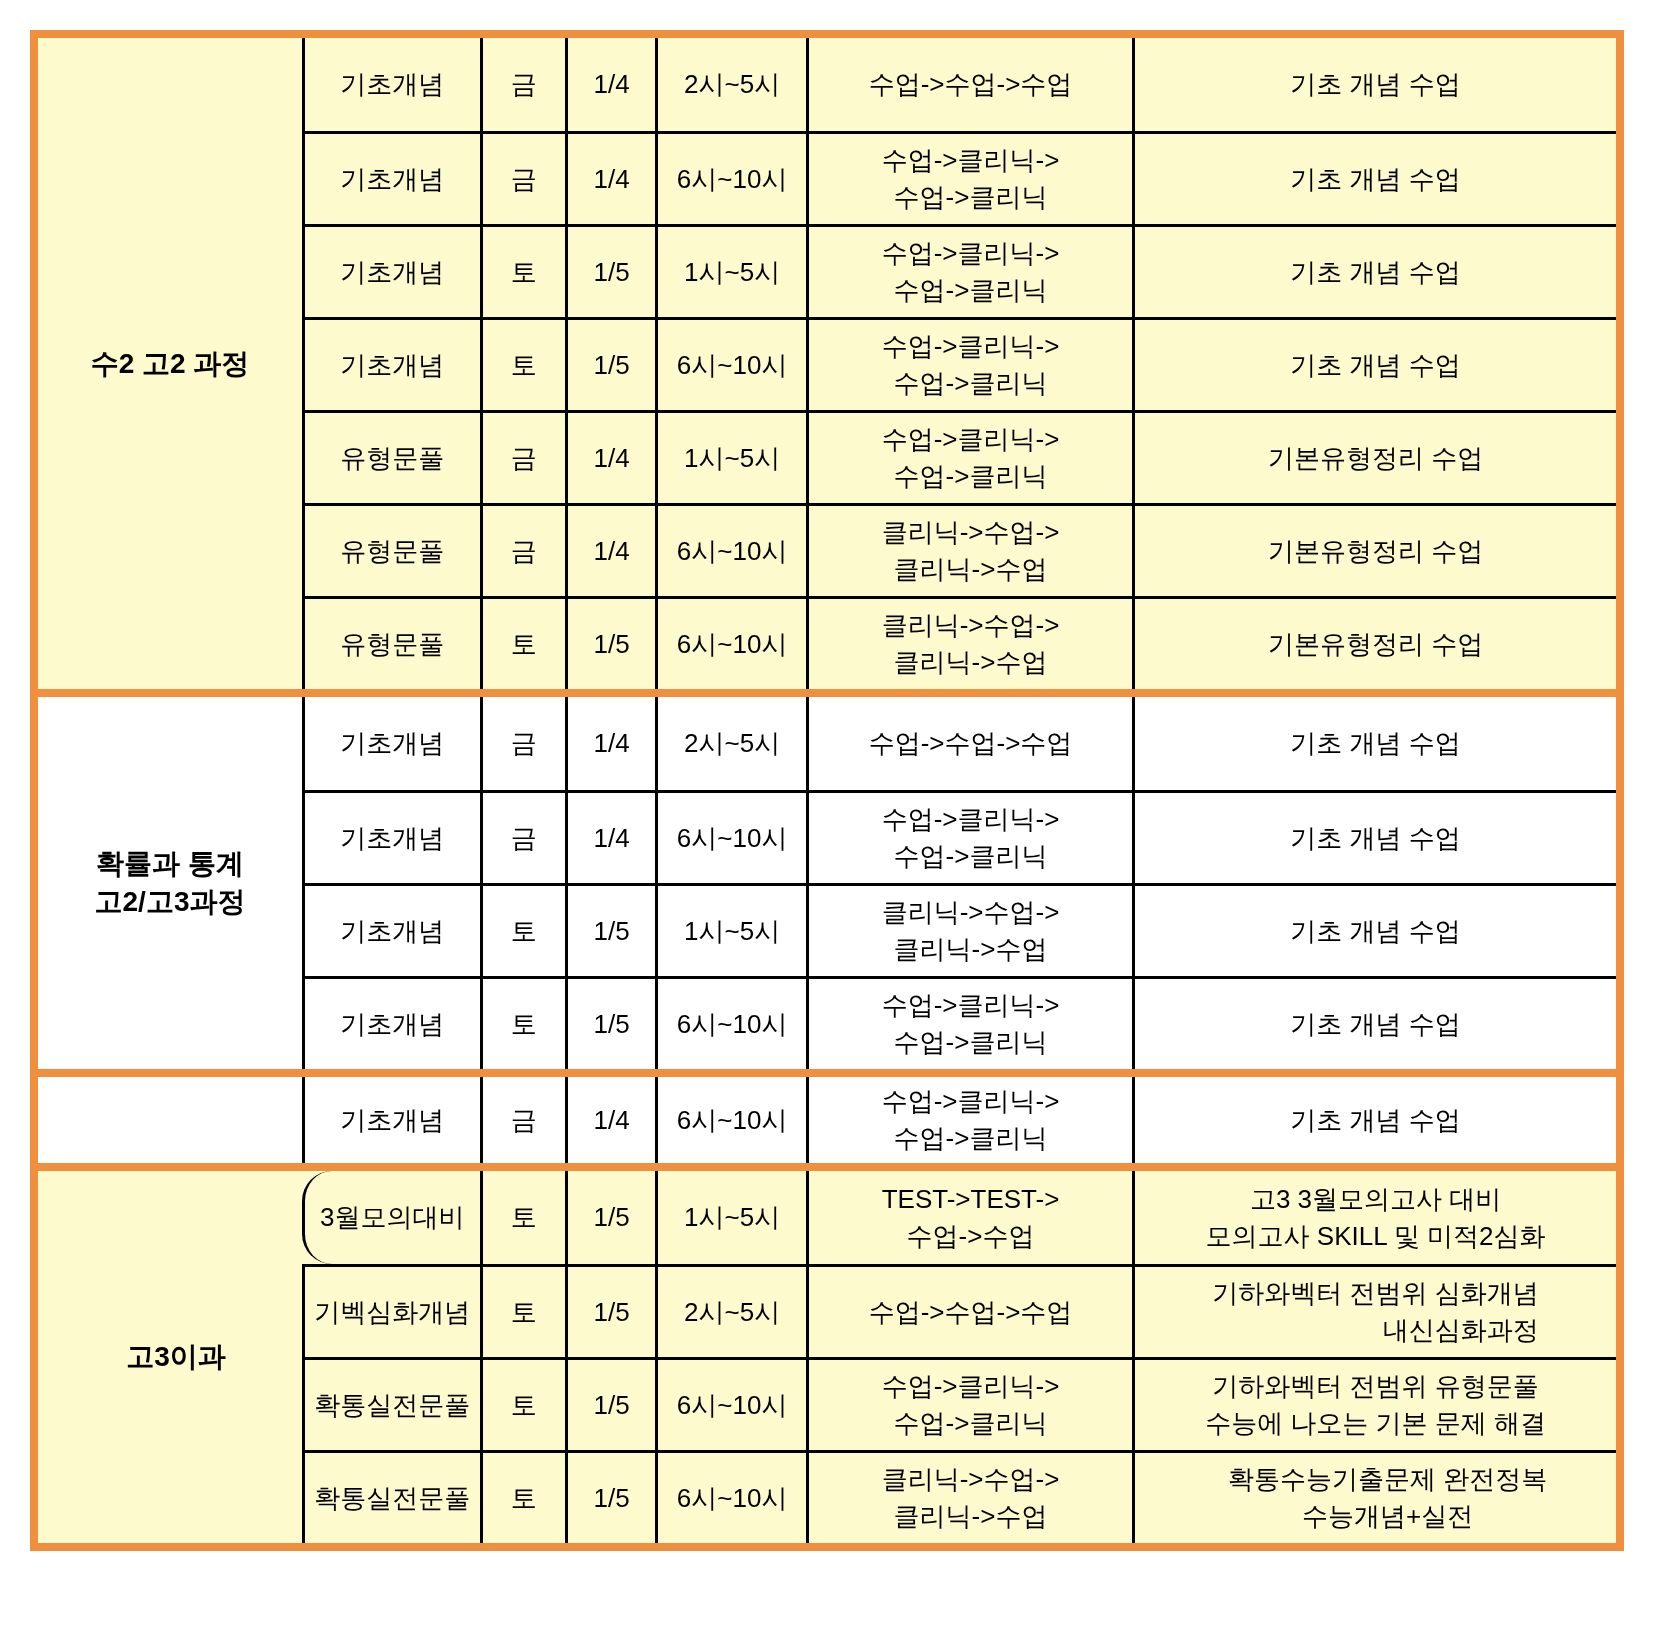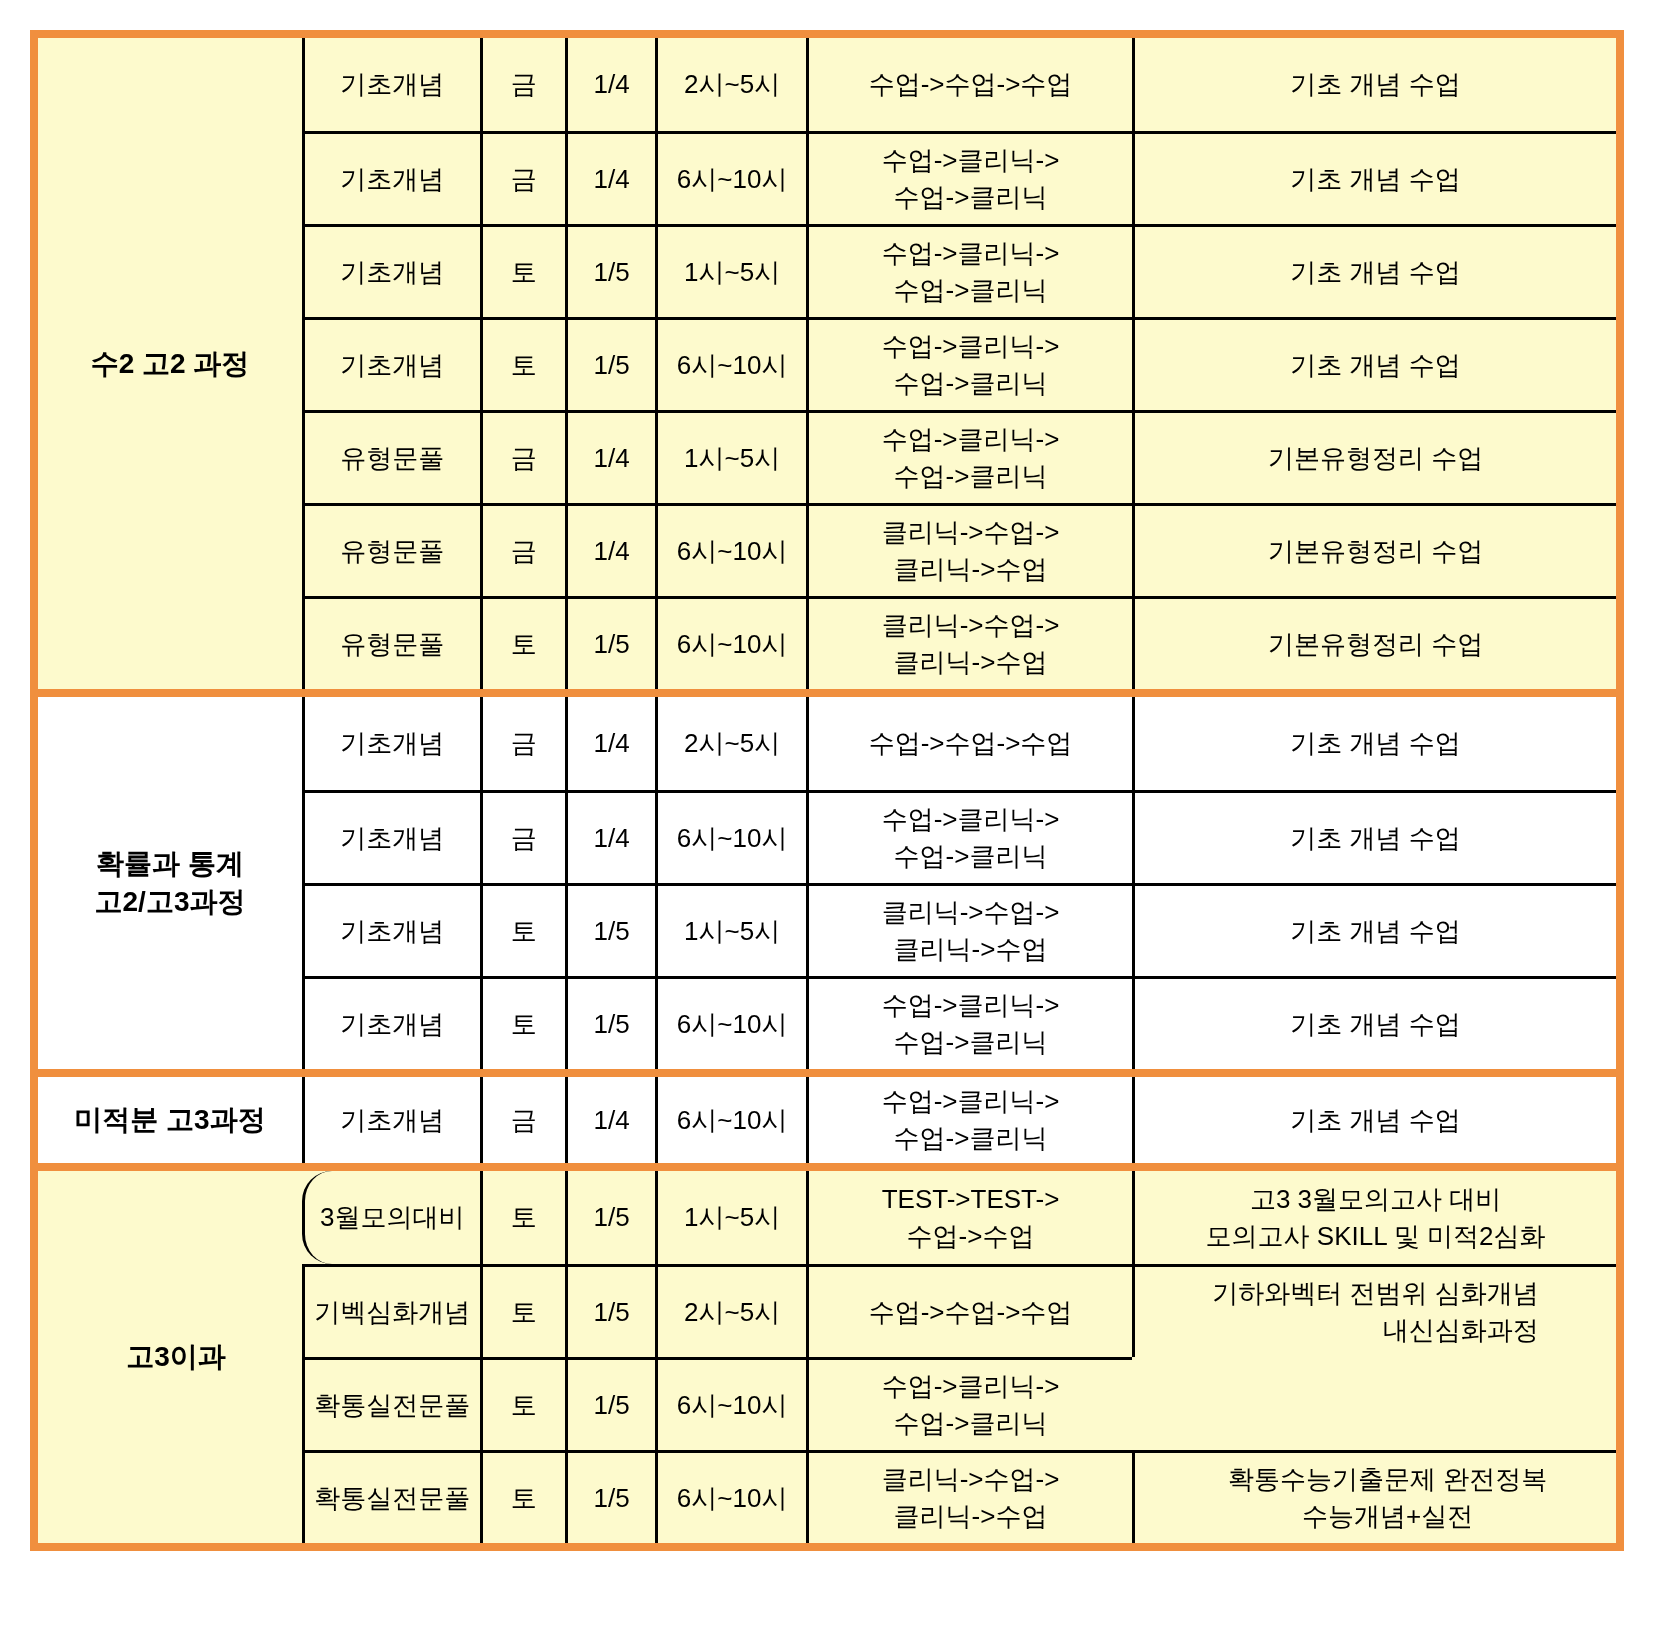--- a/index.html
+++ b/index.html
@@ -142,21 +142,20 @@
         <div class="cell bt" style="grid-area: 3 / 7;">기초 개념 수업</div>
         <div class="cell bt" style="grid-area: 4 / 2;">기초개념</div>
         <div class="cell bt" style="grid-area: 4 / 3;">토</div>
         <div class="cell bt" style="grid-area: 4 / 4;">1/5</div>
         <div class="cell bt" style="grid-area: 4 / 5;">6시~10시</div>
         <div class="cell bt" style="grid-area: 4 / 6;">수업-&gt;클리닉-&gt;
 수업-&gt;클리닉</div>
         <div class="cell bt" style="grid-area: 4 / 7;">기초 개념 수업</div>
       </div>
       <div class="section white s3">
-        <div class="label-cell" style="grid-row: 1 / span 1;">미적분 고3과정</div>
         <div class="cell" style="grid-area: 1 / 2;">기초개념</div>
         <div class="cell" style="grid-area: 1 / 3;">금</div>
         <div class="cell" style="grid-area: 1 / 4;">1/4</div>
         <div class="cell" style="grid-area: 1 / 5;">6시~10시</div>
         <div class="cell" style="grid-area: 1 / 6;">수업-&gt;클리닉-&gt;
 수업-&gt;클리닉</div>
         <div class="cell" style="grid-area: 1 / 7;">기초 개념 수업</div>
       </div>
       <div class="section yellow">
         <div class="label-cell" style="grid-row: 1 / span 4; padding-left: 16px;">고3이과</div>
@@ -174,20 +173,22 @@
         <div class="cell bt" style="grid-area: 2 / 5;">2시~5시</div>
         <div class="cell bt" style="grid-area: 2 / 6;">수업-&gt;수업-&gt;수업</div>
         <div class="cell bt" style="grid-area: 2 / 7; text-align: right;">기하와벡터 전범위 심화개념
 내신심화과정</div>
         <div class="cell bt" style="grid-area: 3 / 2;">확통실전문풀</div>
         <div class="cell bt" style="grid-area: 3 / 3;">토</div>
         <div class="cell bt" style="grid-area: 3 / 4;">1/5</div>
         <div class="cell bt" style="grid-area: 3 / 5;">6시~10시</div>
         <div class="cell bt" style="grid-area: 3 / 6;">수업-&gt;클리닉-&gt;
 수업-&gt;클리닉</div>
+        <div class="cell bt" style="grid-area: 3 / 7;">기하와벡터 전범위 유형문풀
+수능에 나오는 기본 문제 해결</div>
         <div class="cell bt" style="grid-area: 4 / 2;">확통실전문풀</div>
         <div class="cell bt" style="grid-area: 4 / 3;">토</div>
         <div class="cell bt" style="grid-area: 4 / 4;">1/5</div>
         <div class="cell bt" style="grid-area: 4 / 5;">6시~10시</div>
         <div class="cell bt" style="grid-area: 4 / 6;">클리닉-&gt;수업-&gt;
 클리닉-&gt;수업</div>
         <div class="cell bt" style="grid-area: 4 / 7; padding-left: 28px;">확통수능기출문제 완전정복
 수능개념+실전</div>
       </div>
     </div>

